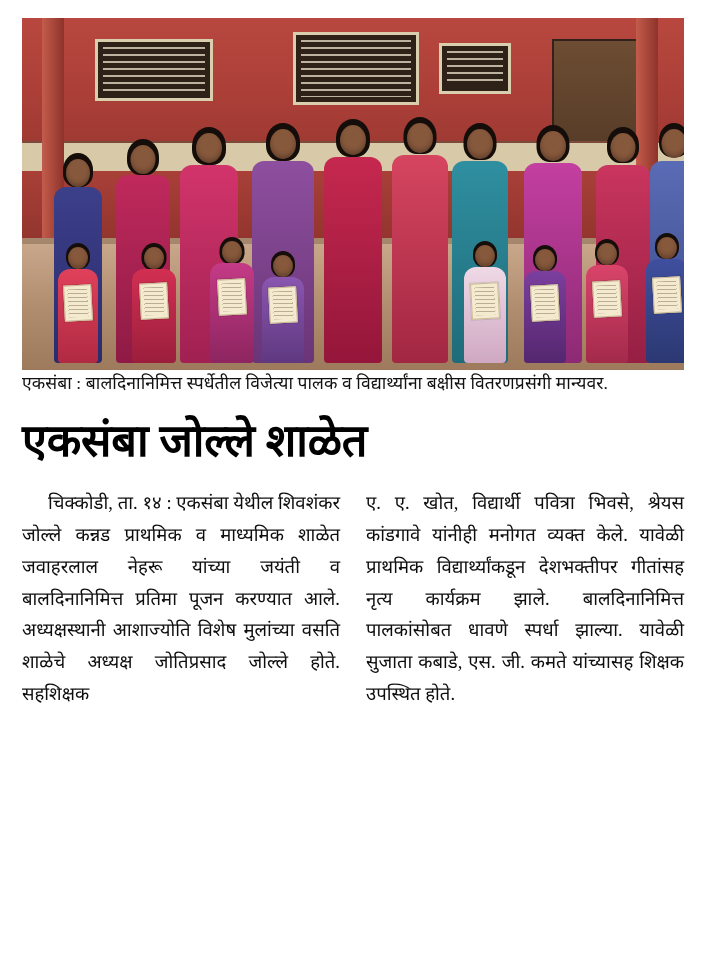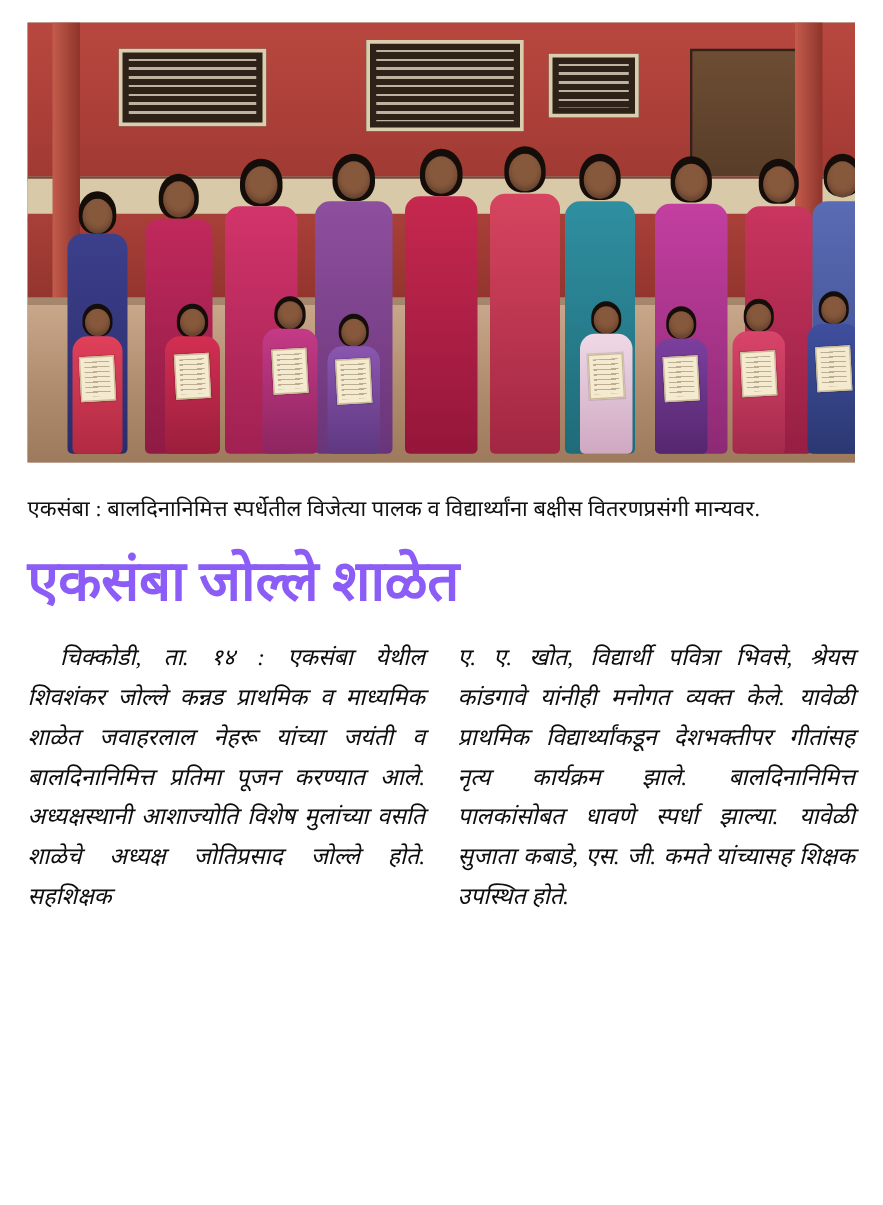--- a/index.html
+++ b/index.html
@@ -133,58 +133,58 @@
   .cert:after {
     content: "";
     position: absolute;
     inset: 3px;
     background: repeating-linear-gradient(180deg, rgba(120,100,70,.45) 0 1px, transparent 1px 4px);
   }
 
   
   .caption {
     width: 662px;
-    margin: 24px auto 0 auto;
+    margin: 0 auto 0 auto;
     font-family: "Liberation Serif", serif;
     font-size: 17.5px;
     line-height: 1.55;
     letter-spacing: 0.1px;
     color: #111;
   }
 
   
   .headline {
     width: 662px;
     margin: 18px auto 0 auto;
     font-family: "Liberation Serif", serif;
     font-weight: bold;
     font-size: 45px;
     line-height: 1.18;
     letter-spacing: -0.2px;
-    color: #8b5cf6;
+    color: #000000;
   }
   .headline .l2 { display: block; }
 
   
   .columns {
     width: 662px;
     margin: 20px auto 0 auto;
     display: flex;
     gap: 26px;
   }
   .col {
     flex: 1 1 0;
     font-family: "Liberation Serif", serif;
     font-size: 18.5px;
     line-height: 1.72;
     text-align: justify;
     text-justify: inter-word;
     color: #0d0d0d;
   }
-  .col p { margin: 0; font-style: italic; }
+  .col p { margin: 0; }
   .col .indent { text-indent: 26px; }
 
   .footer-rule {
     position: absolute;
     left: 0; right: 0; bottom: 0;
     height: 4px;
     background: #ffffff;
   }
 </style>
 </head>

